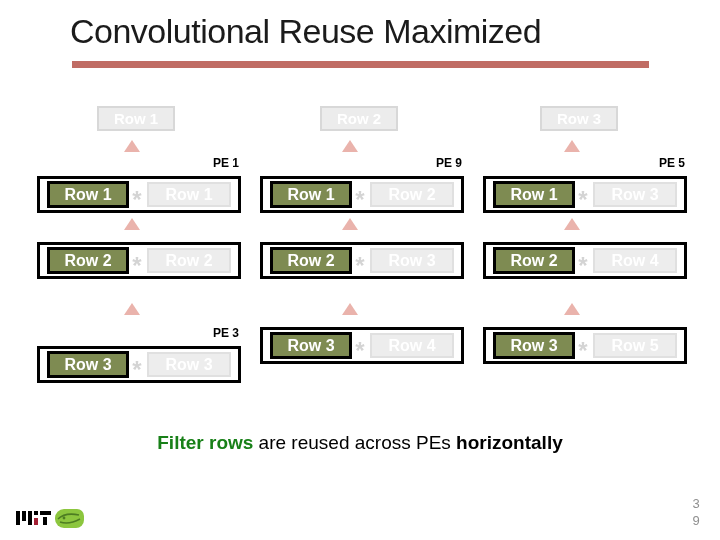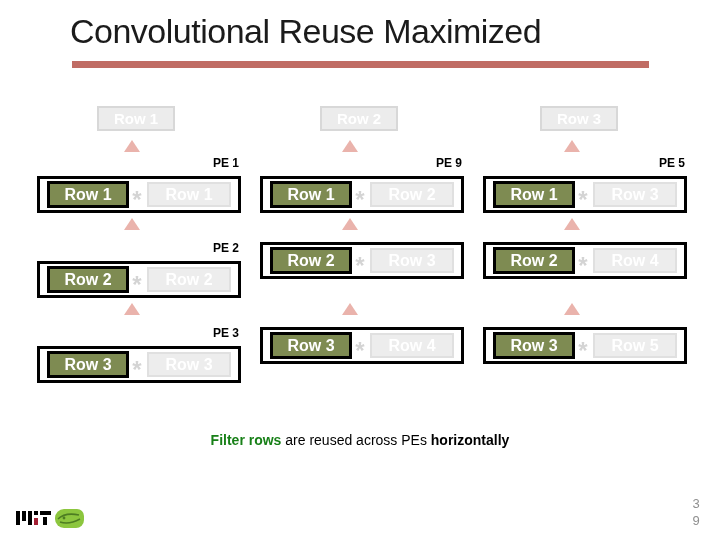--- a/index.html
+++ b/index.html
@@ -57,21 +57,21 @@
   }
   .image-chip{
     flex:1;height:25px;box-sizing:border-box;margin-left:2px;
     background:#ededed;border:2px solid #e0e0e0;
     color:#ffffff;font-weight:bold;font-size:16px;
     display:flex;align-items:center;justify-content:center;
   }
   
   .caption{
     position:absolute;left:0;top:432px;width:720px;text-align:center;
-    font-size:14px;color:#000;
+    font-size:19px;color:#000;
   }
   .caption .hl{color:#188018;font-weight:bold;}
   .caption .em{font-weight:bold;}
   
   .mit-logo{position:absolute;left:16px;top:511px;width:36px;height:14px;}
   .mit-logo div{position:absolute;background:#000;}
   .mit-b1{left:0;top:0;width:4px;height:14px;}
   .mit-b2{left:6px;top:0;width:4px;height:10px;}
   .mit-b3{left:12px;top:0;width:4px;height:14px;}
   .mit-b4a{left:18px;top:0;width:4px;height:4px;}
@@ -128,21 +128,20 @@
   <div class="cell col2 rrow0">
     <div class="pe-label">PE 5</div>
     <div class="pe-box">
       <div class="filter-chip">Row 1</div>
       <div class="star">*</div>
       <div class="image-chip">Row 3</div>
     </div>
   </div>
 
   <div class="cell col0 rrow1">
-    <div class="pe-label">PE 2</div>
     <div class="pe-box">
       <div class="filter-chip">Row 2</div>
       <div class="star">*</div>
       <div class="image-chip">Row 2</div>
     </div>
   </div>
   <div class="cell col1 rrow1">
     <div class="pe-box">
       <div class="filter-chip">Row 2</div>
       <div class="star">*</div>

